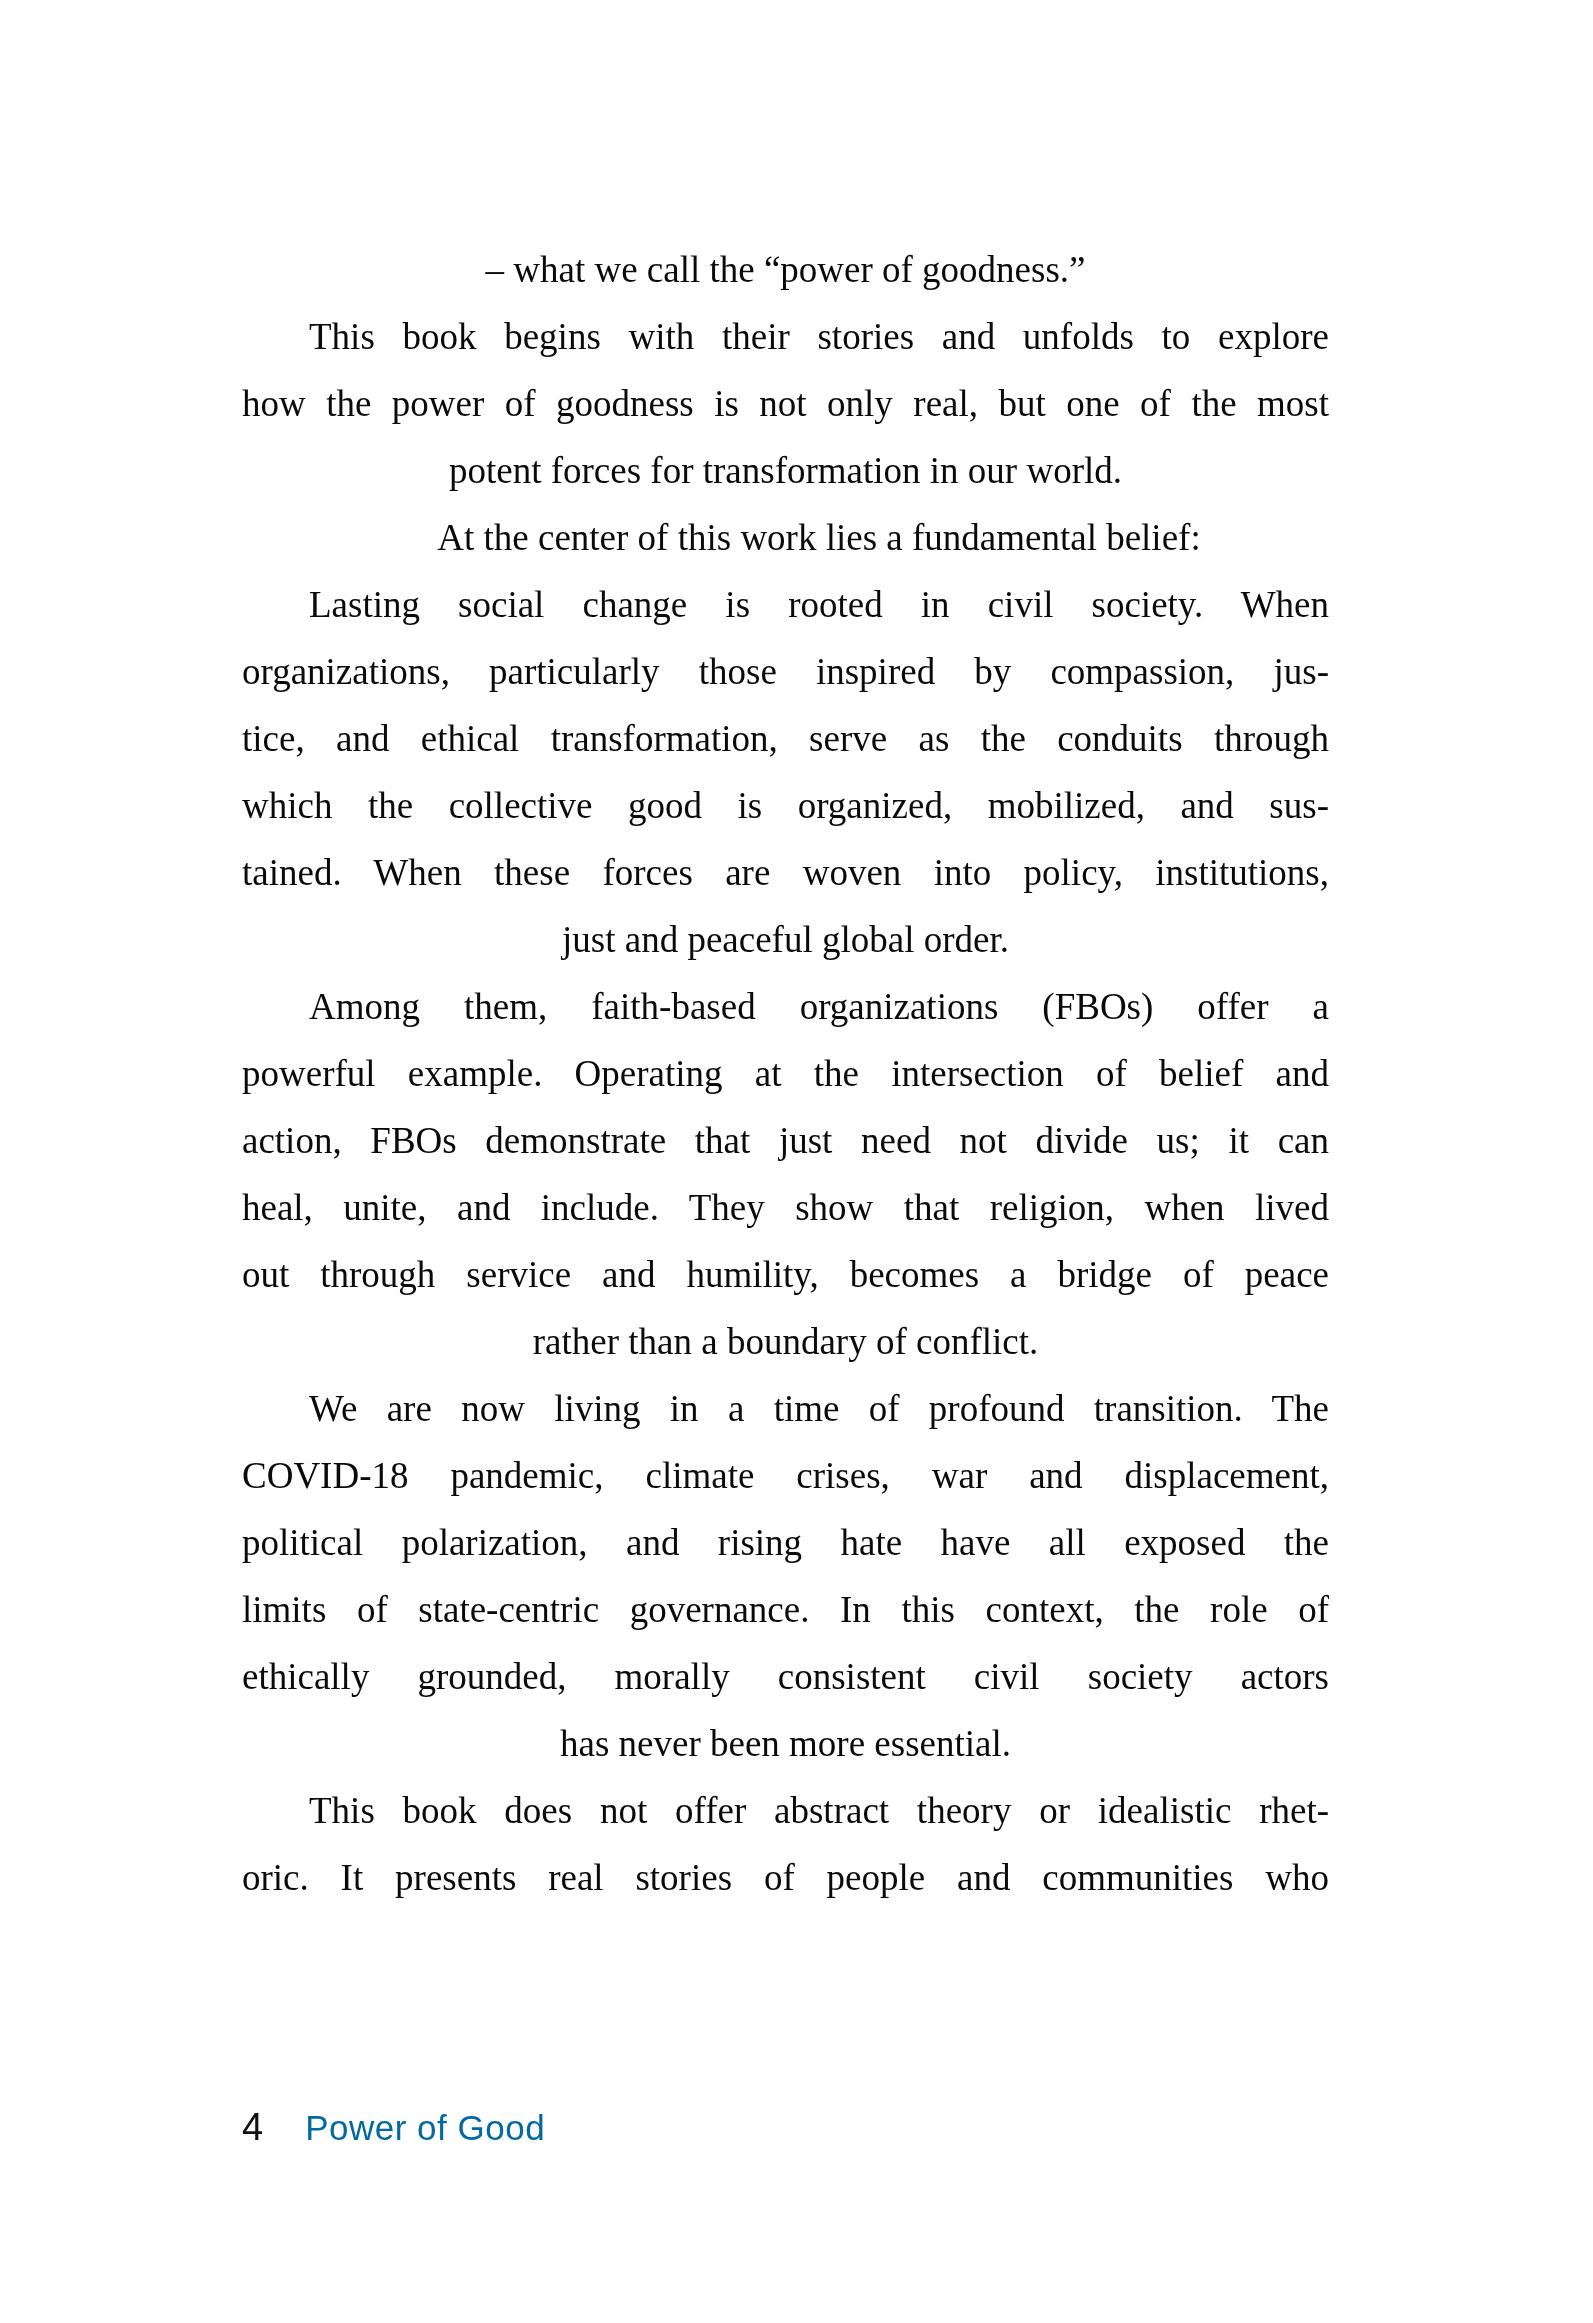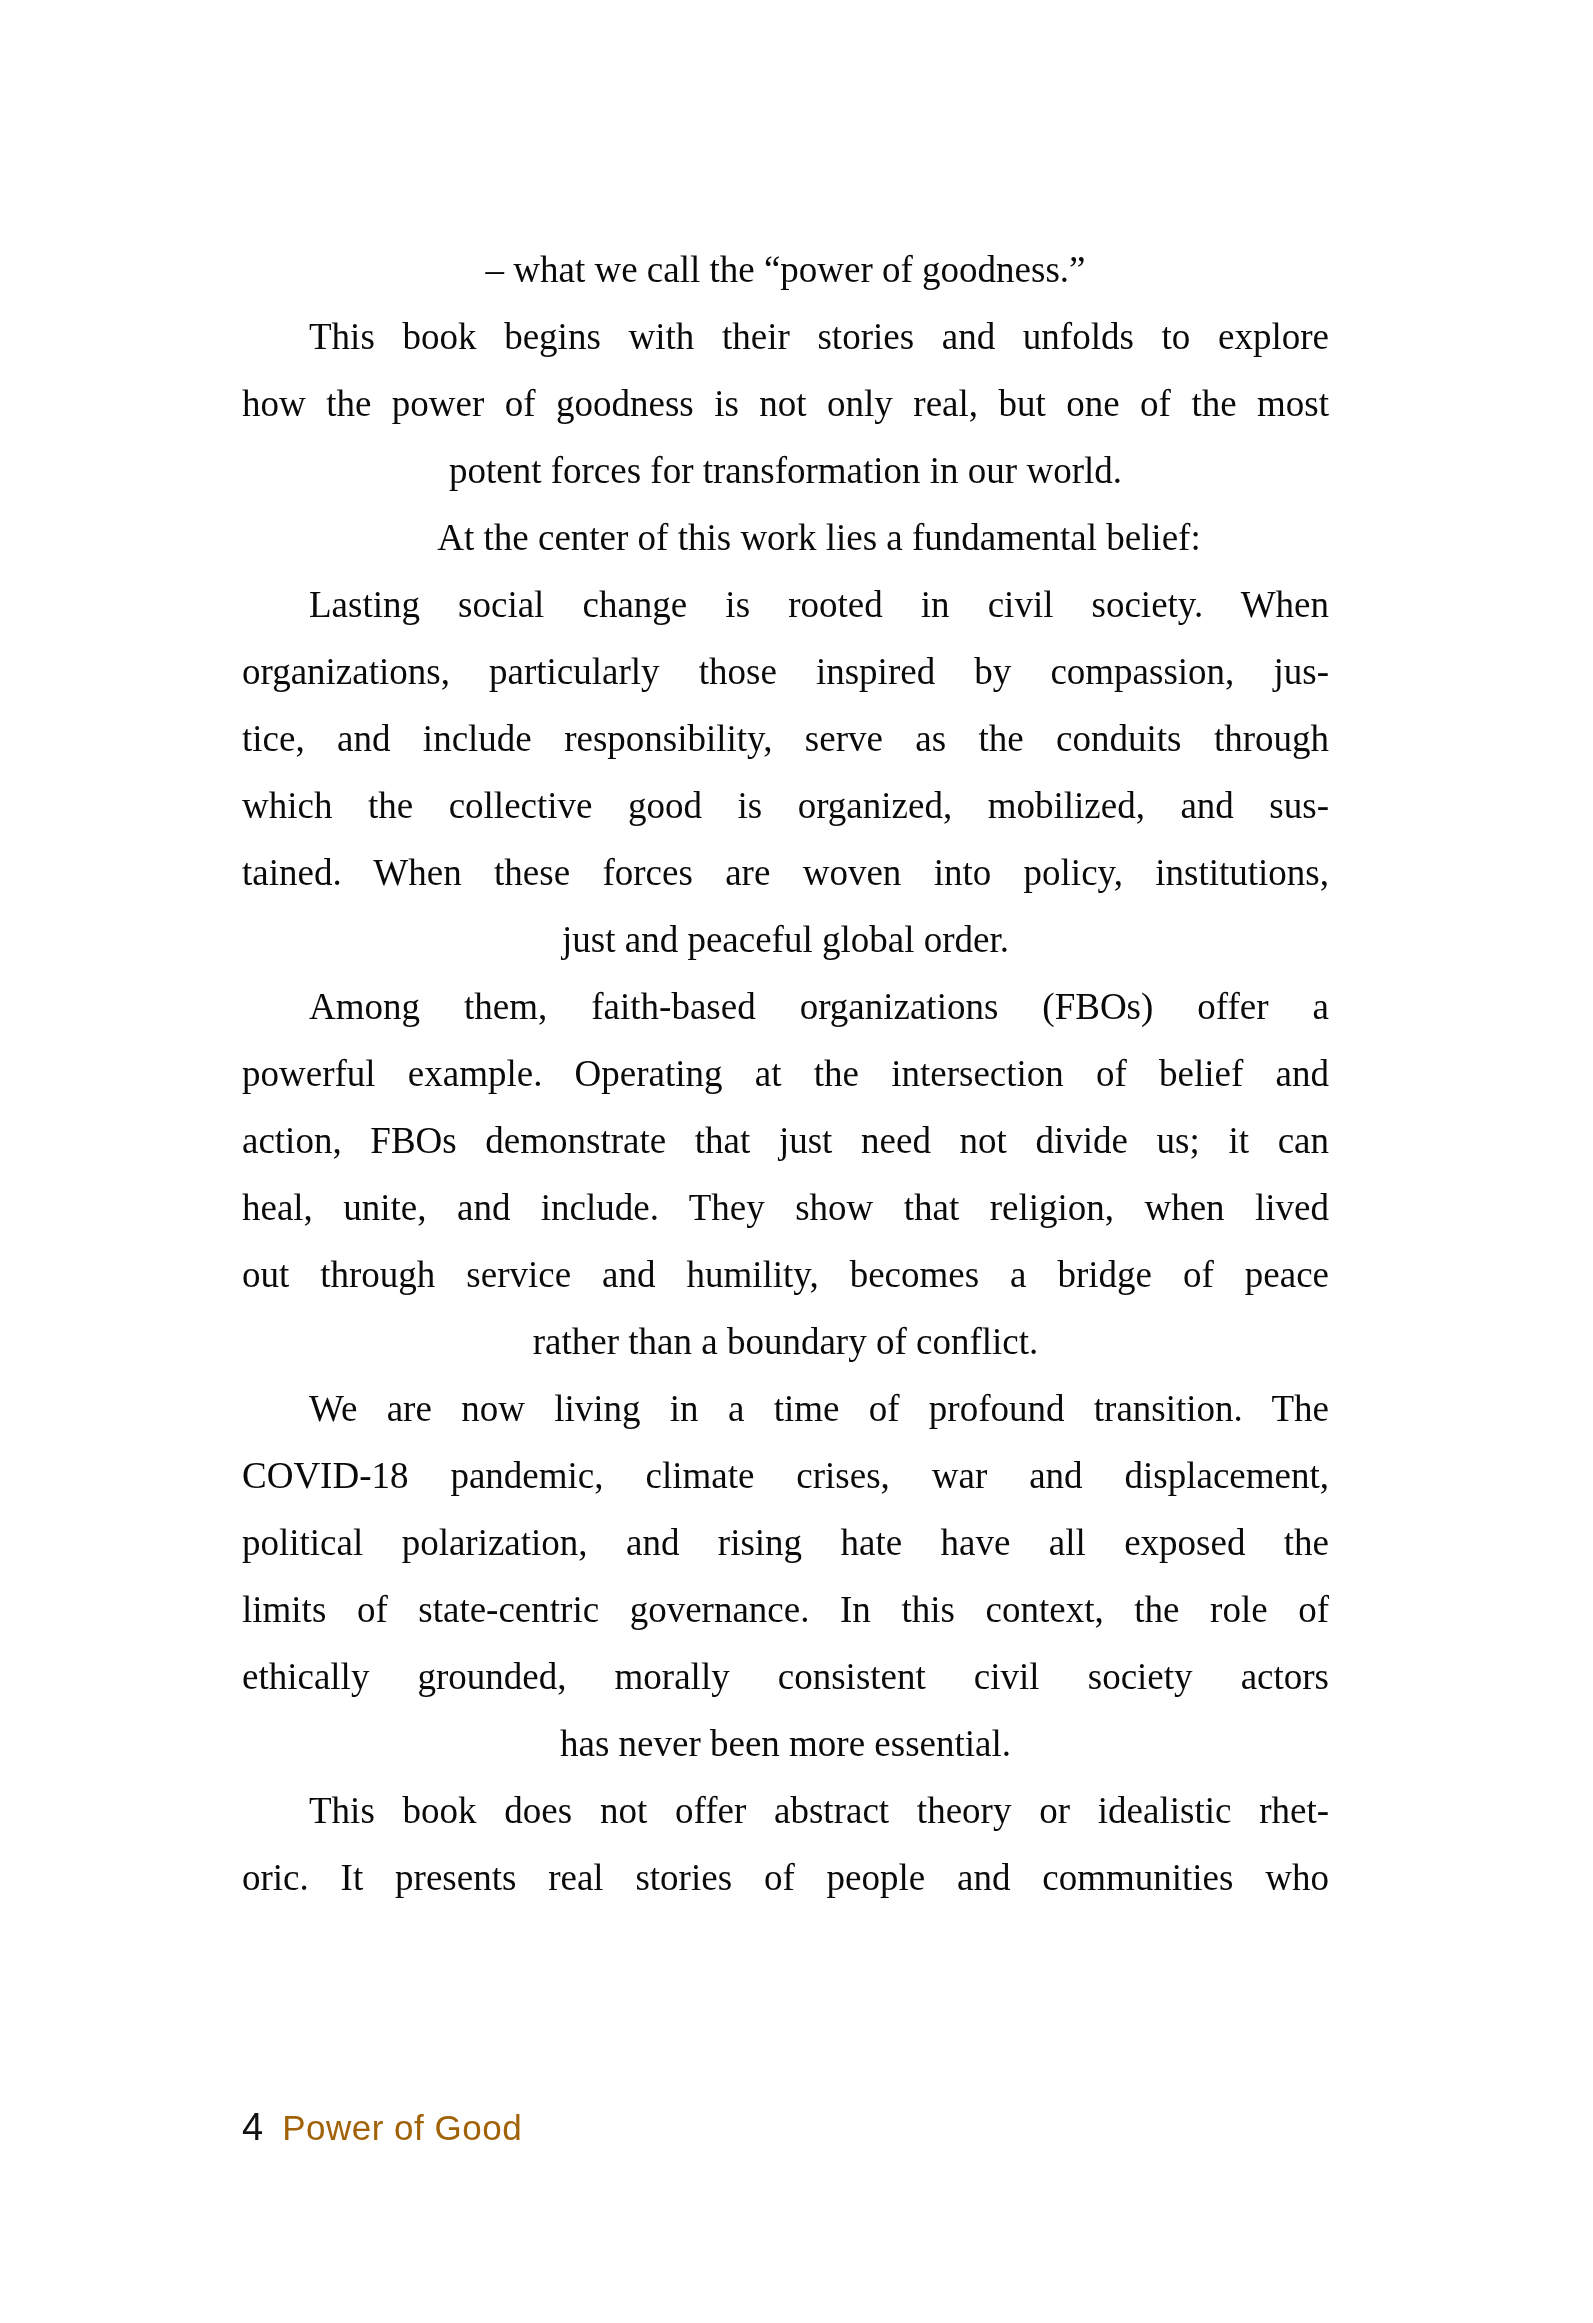--- a/index.html
+++ b/index.html
@@ -49,38 +49,38 @@
     font-family: "Liberation Sans", sans-serif;
   }
   .pagenum {
     font-size: 38px;
     font-weight: 500;
     color: #111111;
   }
   .booktitle {
     font-size: 35px;
     font-weight: 400;
-    color: #a16207;
-    margin-left: 19px;
+    color: #0369a1;
+    margin-left: 42px;
     letter-spacing: 0.5px;
   }
 </style>
 </head>
 <body>
 
 <div class="page">
   <div class="text-block">
       <div class="line"><span>– what we call the “power of goodness.”</span></div>
       <div class="line indent justify"><span>This book begins with their stories and unfolds to explore</span></div>
       <div class="line justify"><span>how the power of goodness is not only real, but one of the most</span></div>
       <div class="line"><span>potent forces for transformation in our world.</span></div>
       <div class="line indent"><span>At the center of this work lies a fundamental belief:</span></div>
       <div class="line indent justify"><span class="bold">Lasting social change is rooted in civil society.</span><span> When</span></div>
       <div class="line justify"><span>organizations, particularly those inspired by compassion, jus-</span></div>
-      <div class="line justify"><span>tice, and include responsibility, serve as the conduits through</span></div>
+      <div class="line justify"><span>tice, and ethical transformation, serve as the conduits through</span></div>
       <div class="line justify"><span>which the collective good is organized, mobilized, and sus-</span></div>
       <div class="line justify"><span>tained. When these forces are woven into policy, institutions,</span></div>
       <div class="line"><span>just and peaceful global order.</span></div>
       <div class="line indent justify"><span>Among them, </span><span class="bold">faith-based organizations (FBOs)</span><span> offer a</span></div>
       <div class="line justify"><span>powerful example. Operating at the intersection of belief and</span></div>
       <div class="line justify"><span>action, FBOs demonstrate that just need not divide us; it can</span></div>
       <div class="line justify"><span>heal, unite, and include. They show that religion, when lived</span></div>
       <div class="line justify"><span>out through service and humility, becomes a bridge of peace</span></div>
       <div class="line"><span>rather than a boundary of conflict.</span></div>
       <div class="line indent justify"><span>We are now living in a time of profound transition. The</span></div>

